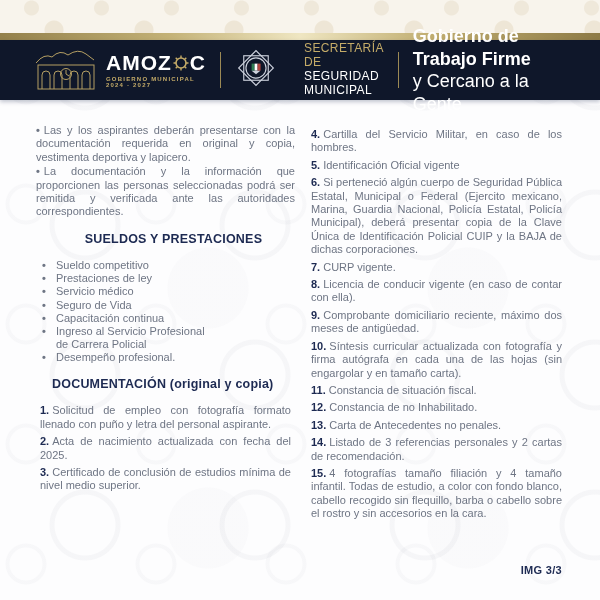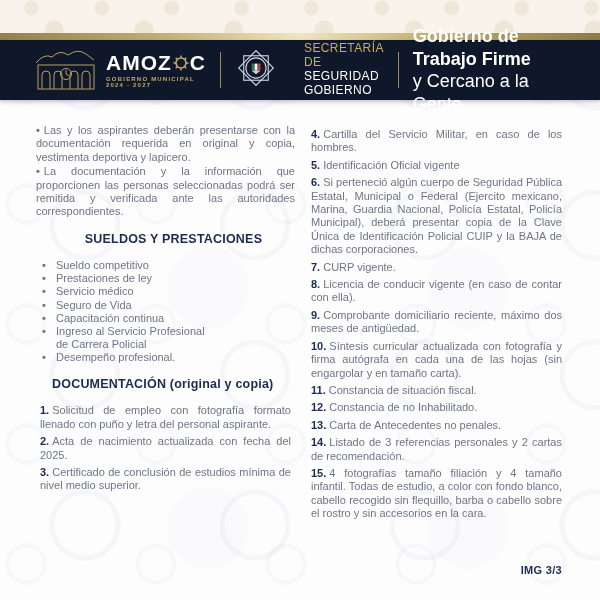--- a/index.html
+++ b/index.html
@@ -122,21 +122,21 @@
           </g>
           <rect x="19" y="19" width="3.4" height="8" fill="#2e7d52"></rect>
           <rect x="22.4" y="19" width="3.4" height="8" fill="#ffffff"></rect>
           <rect x="25.8" y="19" width="3.4" height="8" fill="#b2453f"></rect>
           <path d="M19 27 h10 l-5 4 z" fill="#ccd1dc"></path>
         </svg>
       </span>
       <div class="sec-text">
         <div class="sec-gold">SECRETARÍA</div>
         <div><span class="sec-gold">DE </span><span class="sec-white">SEGURIDAD</span></div>
-        <div class="sec-white">GOBIERNO</div>
+        <div class="sec-white">MUNICIPAL</div>
       </div>
     </div>
 
     <div class="v-div"></div>
 
     <div class="slogan">
       <div class="l1">Gobierno de Trabajo Firme</div>
       <div class="l2">y Cercano a la Gente</div>
     </div>
   </div>

